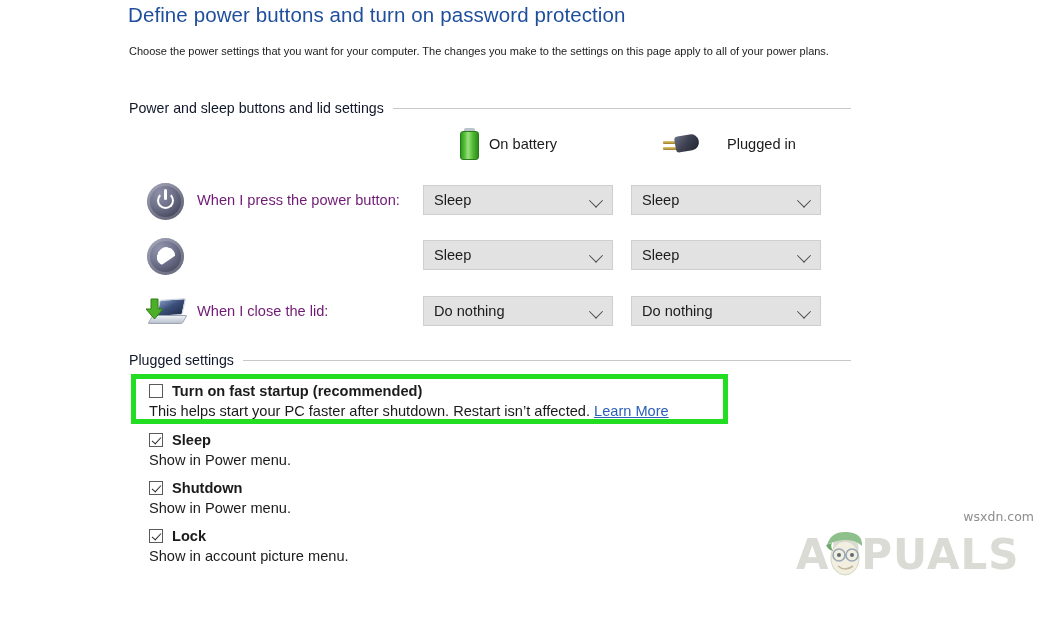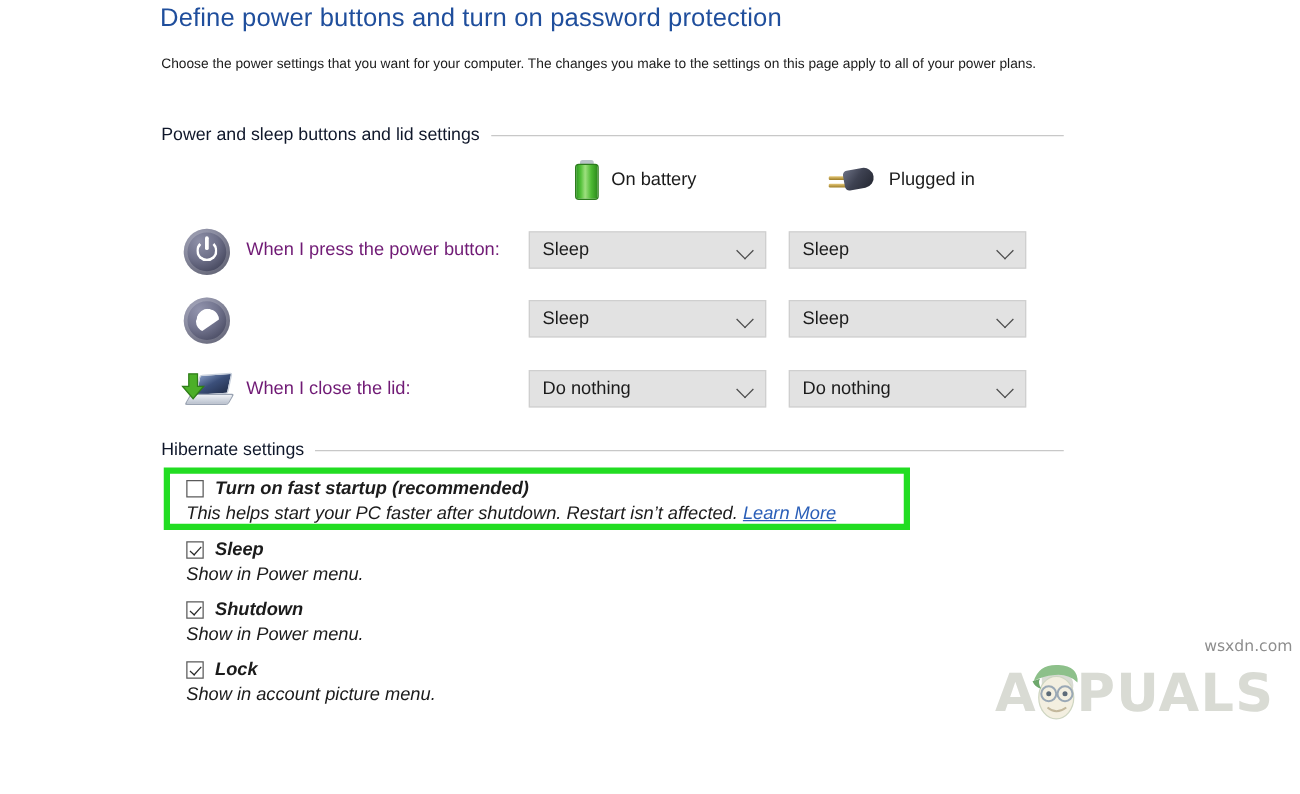--- a/index.html
+++ b/index.html
@@ -70,21 +70,21 @@
   
   .col-head {
     position: absolute;
     display: flex;
     align-items: center;
     height: 34px;
     font-size: 14.6px;
     color: #1b1b1b;
   }
   #colhead-battery { left: 460px; top: 127px; }
-  #colhead-plugged { left: 663px; top: 127px; }
+  #colhead-plugged { left: 663px; top: 127px; gap: 16px; }
   .col-head .col-label { margin-left: 10px; white-space: nowrap; }
 
   
   .icon-battery { width: 19px; height: 32px; position: relative; }
   .icon-battery .cap {
     position: absolute; left: 4px; top: 0; width: 11px; height: 4px;
     background: #b9c4c9; border-radius: 2px 2px 0 0;
   }
   .icon-battery .body {
     position: absolute; left: 0; top: 3px; width: 19px; height: 29px;
@@ -234,21 +234,21 @@
     left: 131px;
     top: 374px;
     width: 597px;
     height: 50px;
     border: 5px solid #22dd22;
     box-sizing: border-box;
     background: transparent;
   }
 
   
-  .check-item { position: absolute; left: 149px; font-style: italic; }
+  .check-item { position: absolute; left: 149px; }
   #item-faststartup { top: 382px; }
   #item-sleep       { top: 431px; }
   #item-hibernate   { top: 479px; }
   #item-lock        { top: 527px; }
 
   .check-line {
     display: flex;
     align-items: center;
     height: 18px;
   }
@@ -398,21 +398,21 @@
   <div class="dropdown dd-col-b dd-r2">
     <span class="dd-value">Sleep</span>
     <span class="chev"></span>
   </div>
   <div class="dropdown dd-col-b dd-r3">
     <span class="dd-value">Do nothing</span>
     <span class="chev"></span>
   </div>
 
   <div class="section-head" id="sec-shutdown">
-    <span class="label">Hibernate settings</span>
+    <span class="label">Plugged settings</span>
     <span class="rule"></span>
   </div>
 
   <div class="highlight-box"></div>
 
   <div class="check-item" id="item-faststartup">
     <div class="check-line">
       <span class="cbox"></span>
       <span class="check-title">Turn on fast startup (recommended)</span>
     </div>

